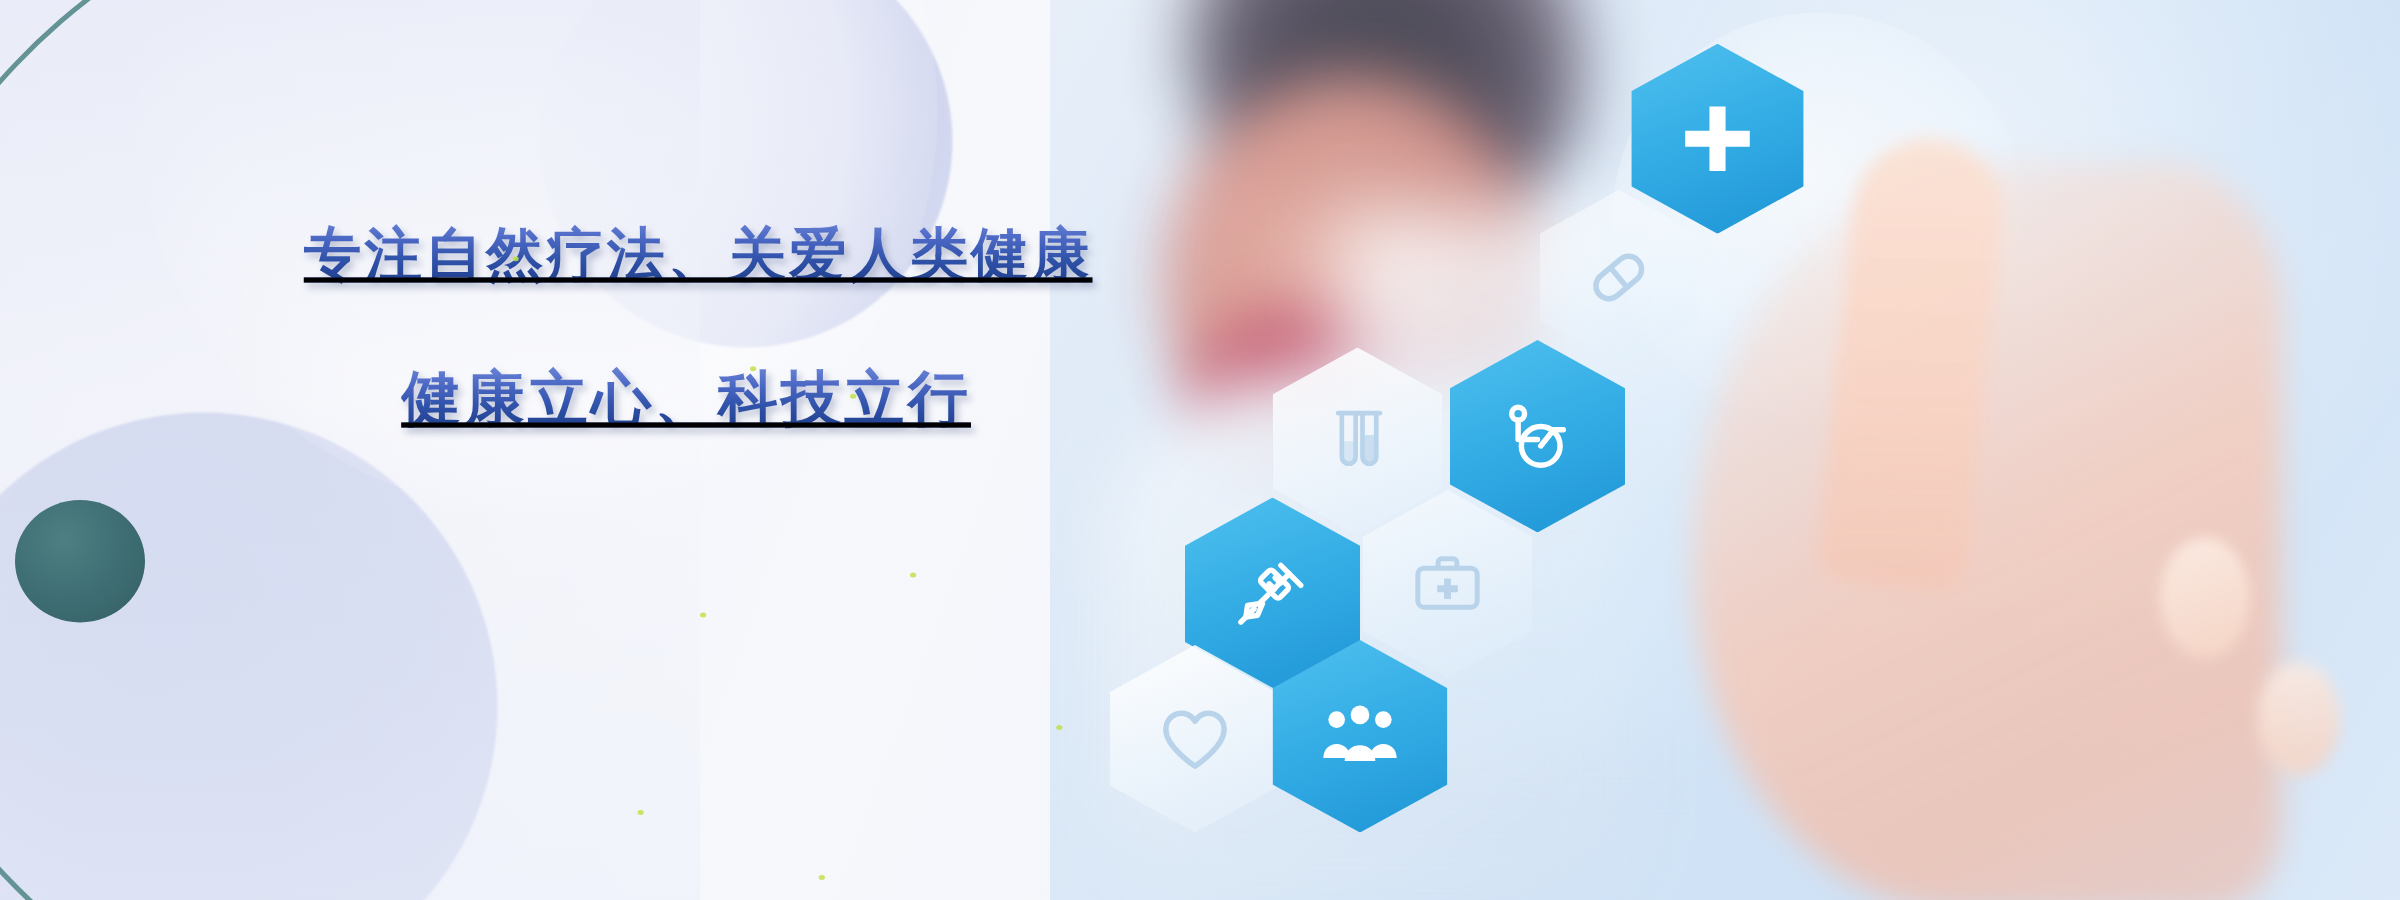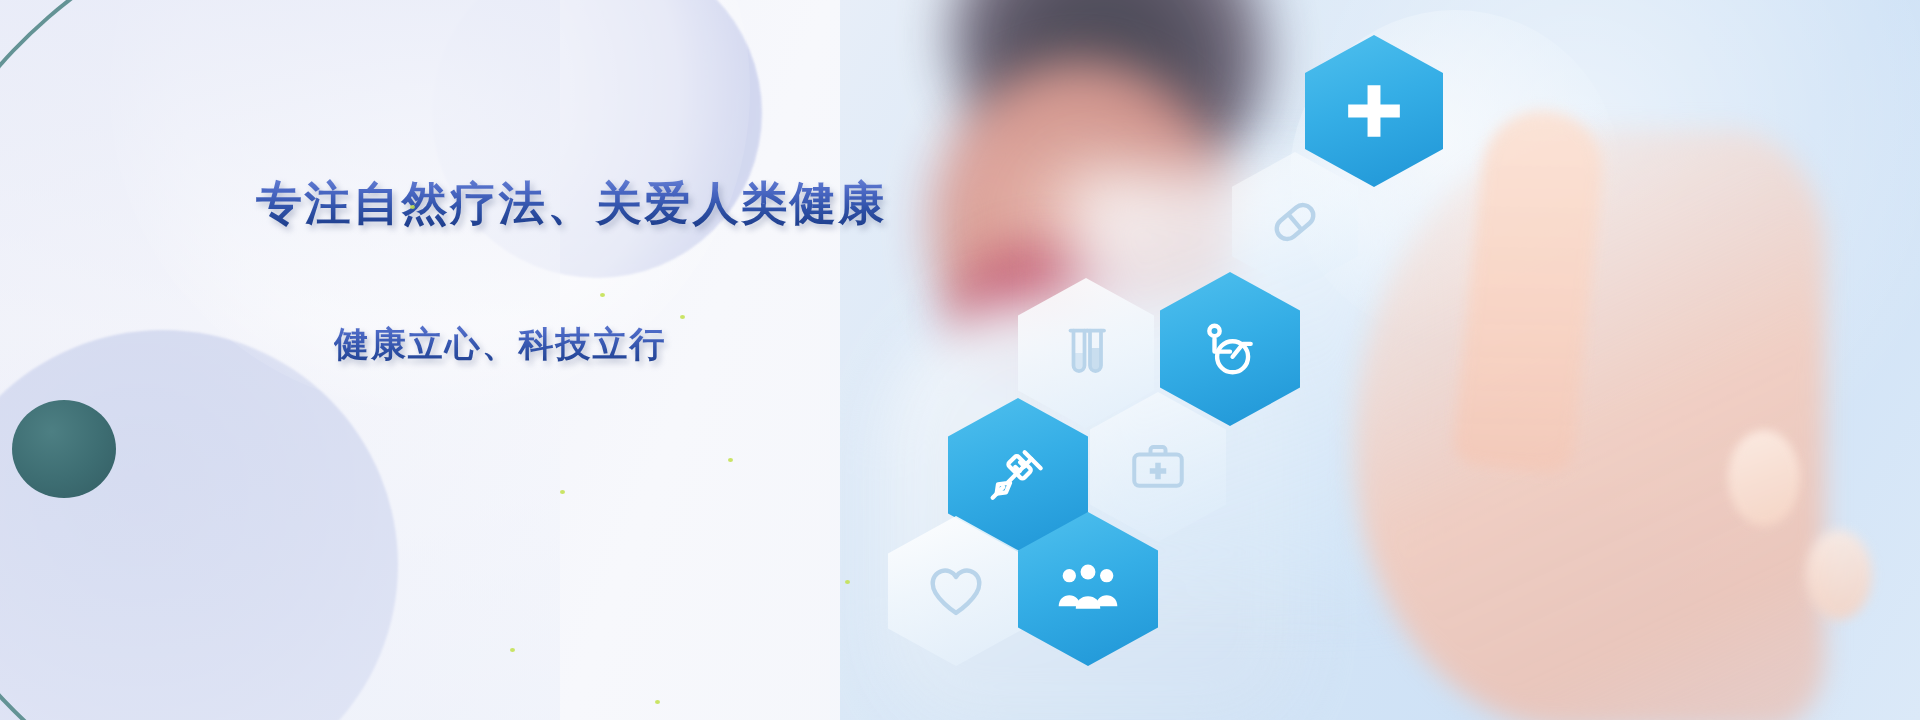--- a/index.html
+++ b/index.html
@@ -33,36 +33,37 @@
     opacity:.9;
   }
   .haze-left{
     position:absolute;left:0;top:0;width:560px;height:720px;
     background:linear-gradient(180deg,rgba(233,236,248,.85) 0%,rgba(247,248,252,.35) 45%,rgba(236,240,250,.6) 100%);
     pointer-events:none;
   }
 
   
   .headline{
-    position:absolute;left:256px;top:175px;width:640px;
+    position:absolute;left:243px;top:175px;width:640px;
     z-index:6;
+    text-decoration:underline;
   }
   .line{
     font-weight:bold;
     letter-spacing:.055em;
     white-space:nowrap;
     background:linear-gradient(180deg,#6b84d6 0%,#4b68c4 28%,#2f51a8 60%,#1b3a86 100%);
     -webkit-background-clip:text;
     background-clip:text;
     color:transparent;
     -webkit-text-fill-color:transparent;
     filter:drop-shadow(3px 4px 3px rgba(120,130,165,.45));
   }
   .line-1{font-size:46px;line-height:56px;}
-  .line-2{font-size:35px;line-height:54px;margin-top:86px;margin-left:78px;}
+  .line-2{font-size:48px;line-height:54px;margin-top:62px;margin-left:78px;}
 
   
   .spark{position:absolute;border-radius:50%;background:#c2e04a;opacity:.85;}
 
   
   .photo{
     position:absolute;left:840px;top:0;width:1080px;height:720px;
     overflow:hidden;
     z-index:3;
   }

